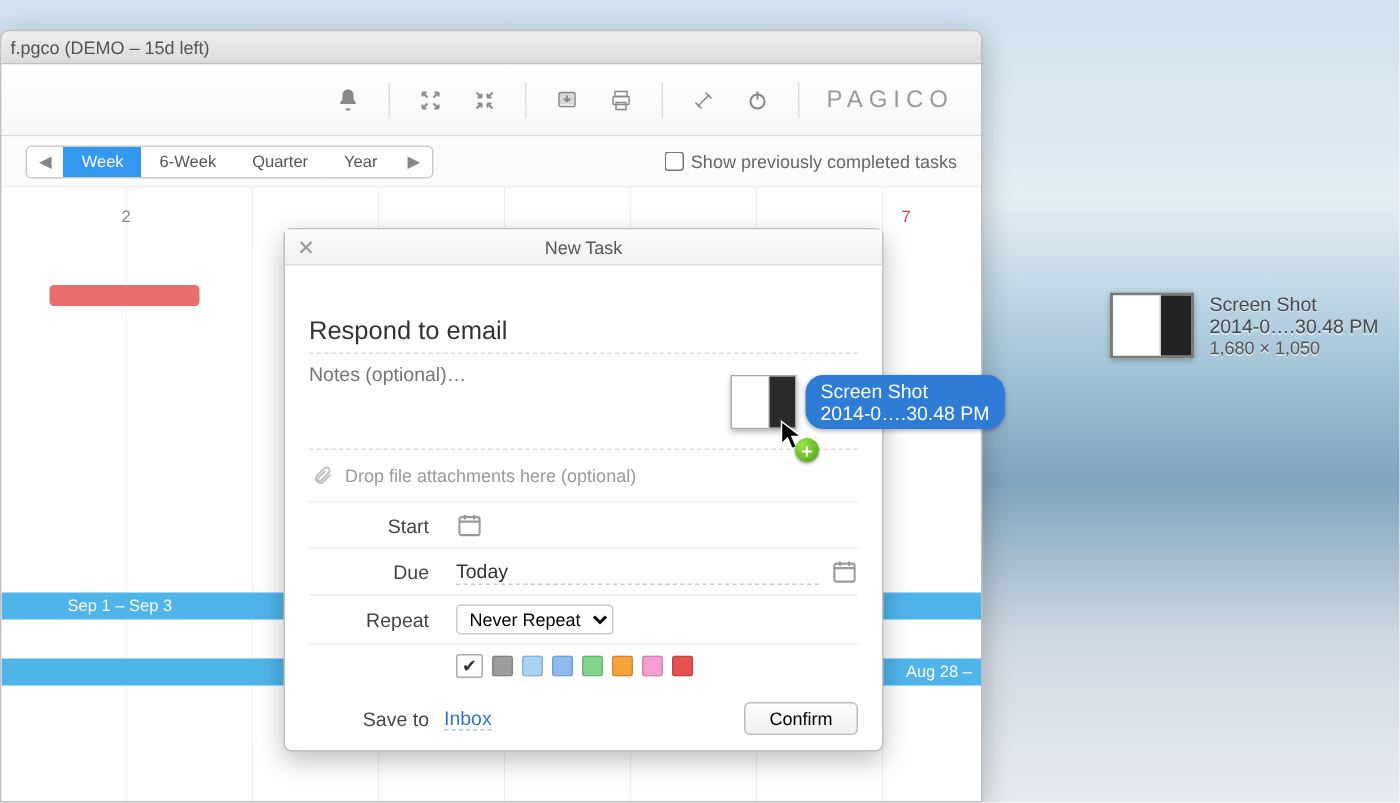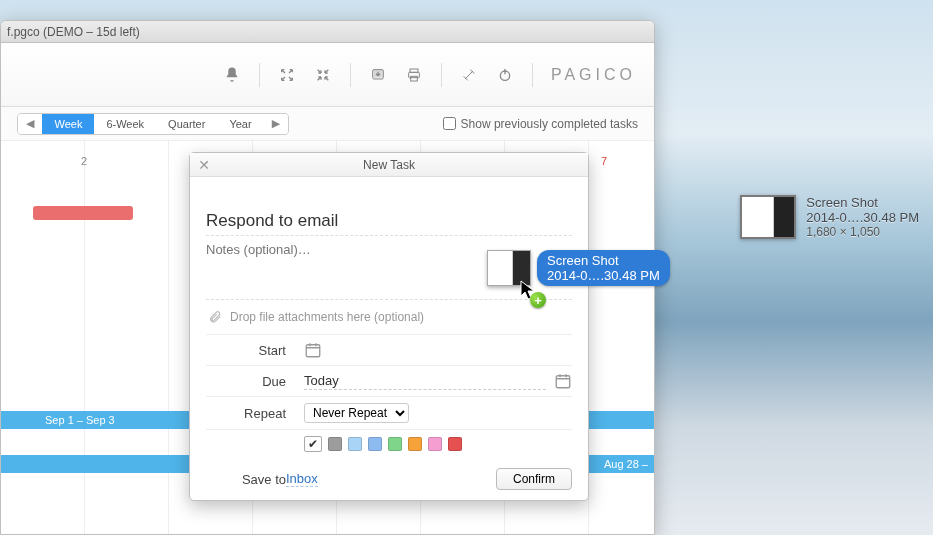--- a/index.html
+++ b/index.html
@@ -22,21 +22,21 @@
   height: 22px;
   background: linear-gradient(#ededed, #dcdcdc);
   border-bottom: 1px solid #bfbfbf;
   display: flex;
   align-items: center;
   padding-left: 6px;
   font-size: 12px;
   color: #555;
 }
 .toolbar {
-  height: 64px;
+  height: 48px;
   background: linear-gradient(#fff, #f7f7f7);
   border-bottom: 1px solid #ddd;
   display: flex;
   align-items: center;
   justify-content: flex-end;
   gap: 18px;
   padding: 0 18px;
 }
 .tool-icon {
   width: 18px; height: 18px;
@@ -232,20 +232,21 @@
   width: 18px; height: 16px;
   border: 1px solid #aaa;
   border-radius: 2px;
   display: flex; align-items: center; justify-content: center;
   font-size: 12px;
   color: #333;
 }
 .dlg-foot {
   display: flex; align-items: center;
   padding: 10px 16px;
+  gap: 10px;
 }
 .inbox-link {
   color: #3074c3;
   border-bottom: 1px dashed #aac7e6;
   cursor: pointer;
   font-size: 13px;
 }
 .btn-confirm {
   padding: 3px 16px;
   font-size: 12px;

